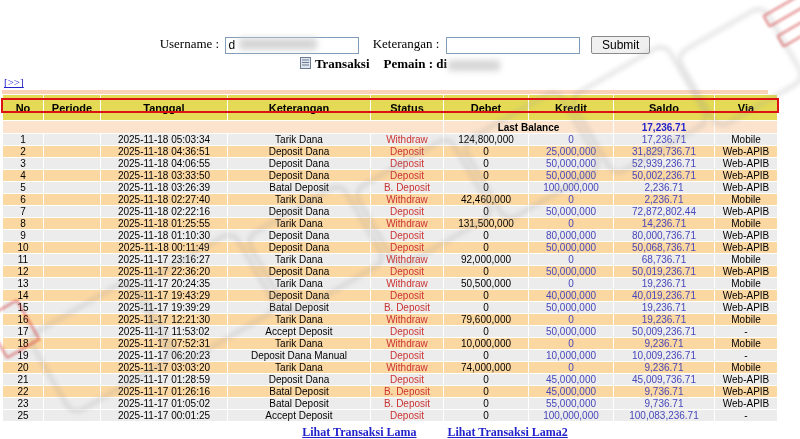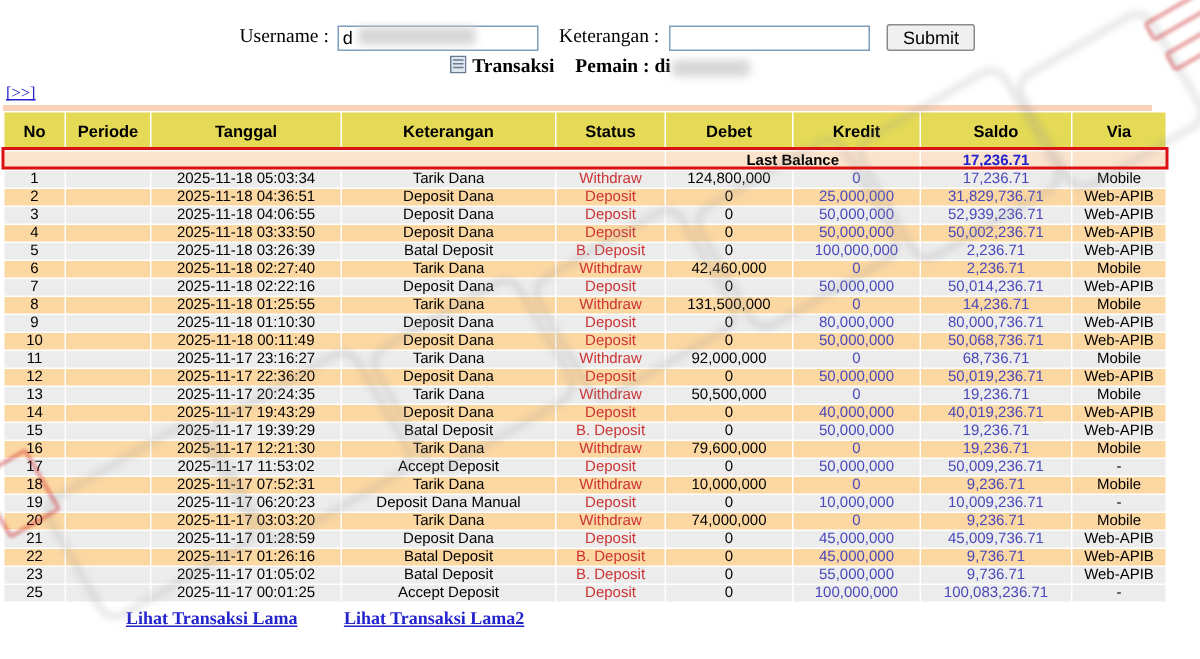--- a/index.html
+++ b/index.html
@@ -3,21 +3,21 @@
 <meta charset="utf-8">
 <style>
   html,body{margin:0;padding:0;}
   body{
     width:800px;height:439px;background:#ffffff;overflow:hidden;position:relative;
     font-family:"Liberation Sans",sans-serif;
   }
   
   .form-row{
     text-align:center;padding-top:16px;font-family:"Liberation Serif",serif;
-    font-size:13px;color:#000;white-space:nowrap;
+    font-size:13px;color:#000;white-space:nowrap;margin-top:20px;
   }
   .form-row label{margin:0 3px 0 10px;}
   .txt-input{
     width:128px;height:15px;border:1px solid #7f9db9;font-size:12px;
     font-family:"Liberation Sans",sans-serif;padding:0 2px;vertical-align:middle;
   }
   .input-wrap{position:relative;display:inline-block;vertical-align:middle;}
   .blur-patch{
     position:absolute;top:2px;height:12px;background:#cfcfcf;border-radius:2px;
     filter:blur(3px);opacity:.85;pointer-events:none;
@@ -61,21 +61,21 @@
     overflow:hidden;white-space:nowrap;color:#000;
   }
   tr.odd td{background:#ececec;}
   tr.even td{background:#fbd7a2;}
   tr.lb-row td{background:#fbe3cd;font-weight:bold;height:12px;}
   .lb-value{color:#2222cc;}
   td.status{color:#cc3333;}
   td.kredit,td.saldo{color:#4747bb;}
   
   .footer-links{
-    margin-top:3px;text-align:left;padding-left:70px;
+    margin-top:3px;text-align:center;padding-left:70px;
     font-family:"Liberation Serif",serif;font-size:12px;font-weight:bold;
   }
   .footer-links a{color:#2323cc;text-decoration:underline;margin:0 14px;cursor:pointer;}
   
   #row-highlight{
     position:absolute;border:2px solid #dd1111;z-index:30;pointer-events:none;
     box-sizing:border-box;background:transparent;
   }
   
   .watermark{position:absolute;inset:0;z-index:20;pointer-events:none;overflow:hidden;}
@@ -219,21 +219,21 @@
         <td class="via">Mobile</td>
       </tr>
       <tr class="odd">
         <td class="no">7</td>
         <td class="periode"></td>
         <td class="tanggal">2025-11-18 02:22:16</td>
         <td class="keterangan">Deposit Dana</td>
         <td class="status">Deposit</td>
         <td class="debet">0</td>
         <td class="kredit">50,000,000</td>
-        <td class="saldo">50,014,236.71</td>
+        <td class="saldo">72,872,802.44</td>
         <td class="via">Web-APIB</td>
       </tr>
       <tr class="even">
         <td class="no">8</td>
         <td class="periode"></td>
         <td class="tanggal">2025-11-18 01:25:55</td>
         <td class="keterangan">Tarik Dana</td>
         <td class="status">Withdraw</td>
         <td class="debet">131,500,000</td>
         <td class="kredit">0</td>

